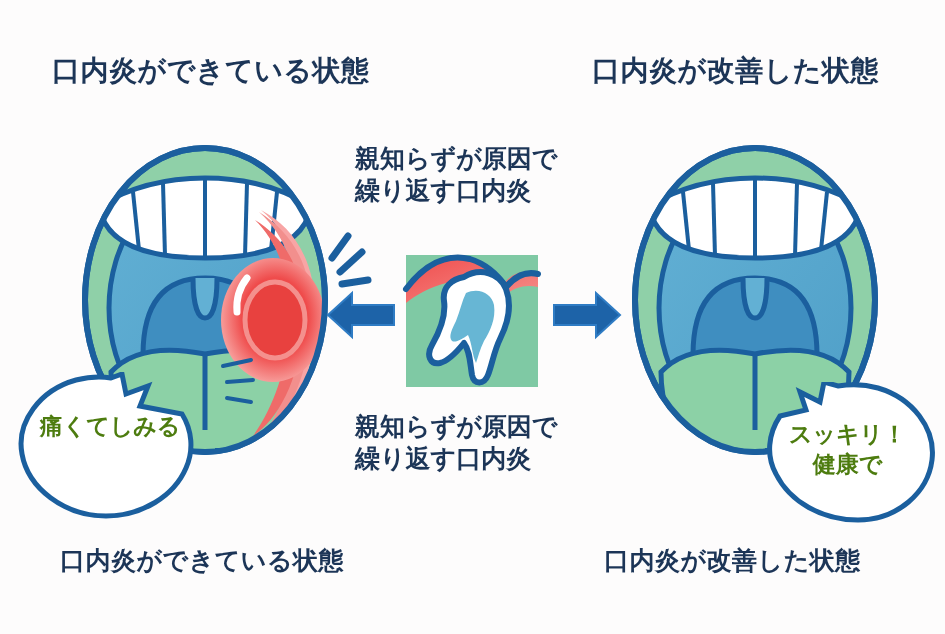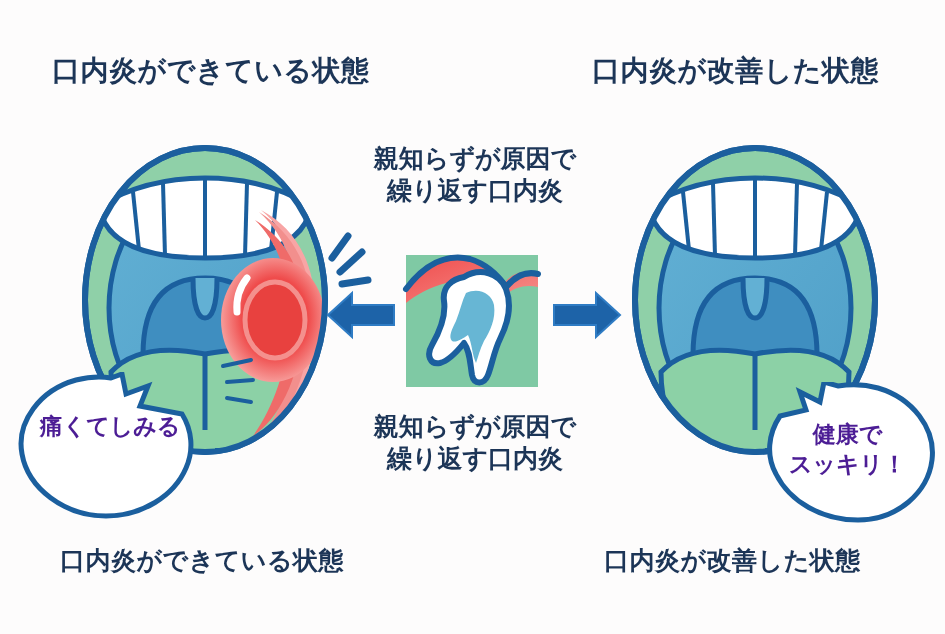--- a/index.html
+++ b/index.html
@@ -33,25 +33,25 @@
     font-weight: 700;
     font-size: 25px;
     letter-spacing: 0.5px;
     white-space: nowrap;
   }
   .center-note {
     color: #1c3557;
     font-weight: 700;
     font-size: 25px;
     line-height: 1.28;
-    text-align: center;
+    text-align: left;
     white-space: nowrap;
   }
   .bubble-text {
-    color: #4c1d95;
+    color: #4d7c0f;
     font-weight: 700;
     font-size: 23px;
     line-height: 1.3;
     text-align: center;
     white-space: nowrap;
   }
 
   
   #title-left   { left: 52px;  top: 52px; }
   #title-right  { left: 592px; top: 52px; }
@@ -268,21 +268,21 @@
   <div class="abs bubble-text bubble-label-left">
     <div>痛くてしみる</div>
   </div>
 
   <svg class="abs" id="bubble-right" viewBox="0 0 180 142">
     <path d="M24 34 C12 52 10 74 20 92 C34 120 66 138 102 138
              C142 138 172 110 176 78 C180 46 156 16 122 6
              C108 2 94 2 82 4 L68 0 L64 20 L44 10 L50 28 Z" fill="#ffffff" stroke="#1b5f9e" stroke-width="5"></path>
   </svg>
   <div class="abs bubble-text bubble-label-right">
+    <div>スッキリ！</div>
     <div>健康で</div>
-    <div>スッキリ！</div>
   </div>
 
   <div class="abs caption-text" id="caption-left">口内炎ができている状態</div>
 
   <div class="abs caption-text" id="caption-right">口内炎が改善した状態</div>
 
 </div>
 
 </body></html>

